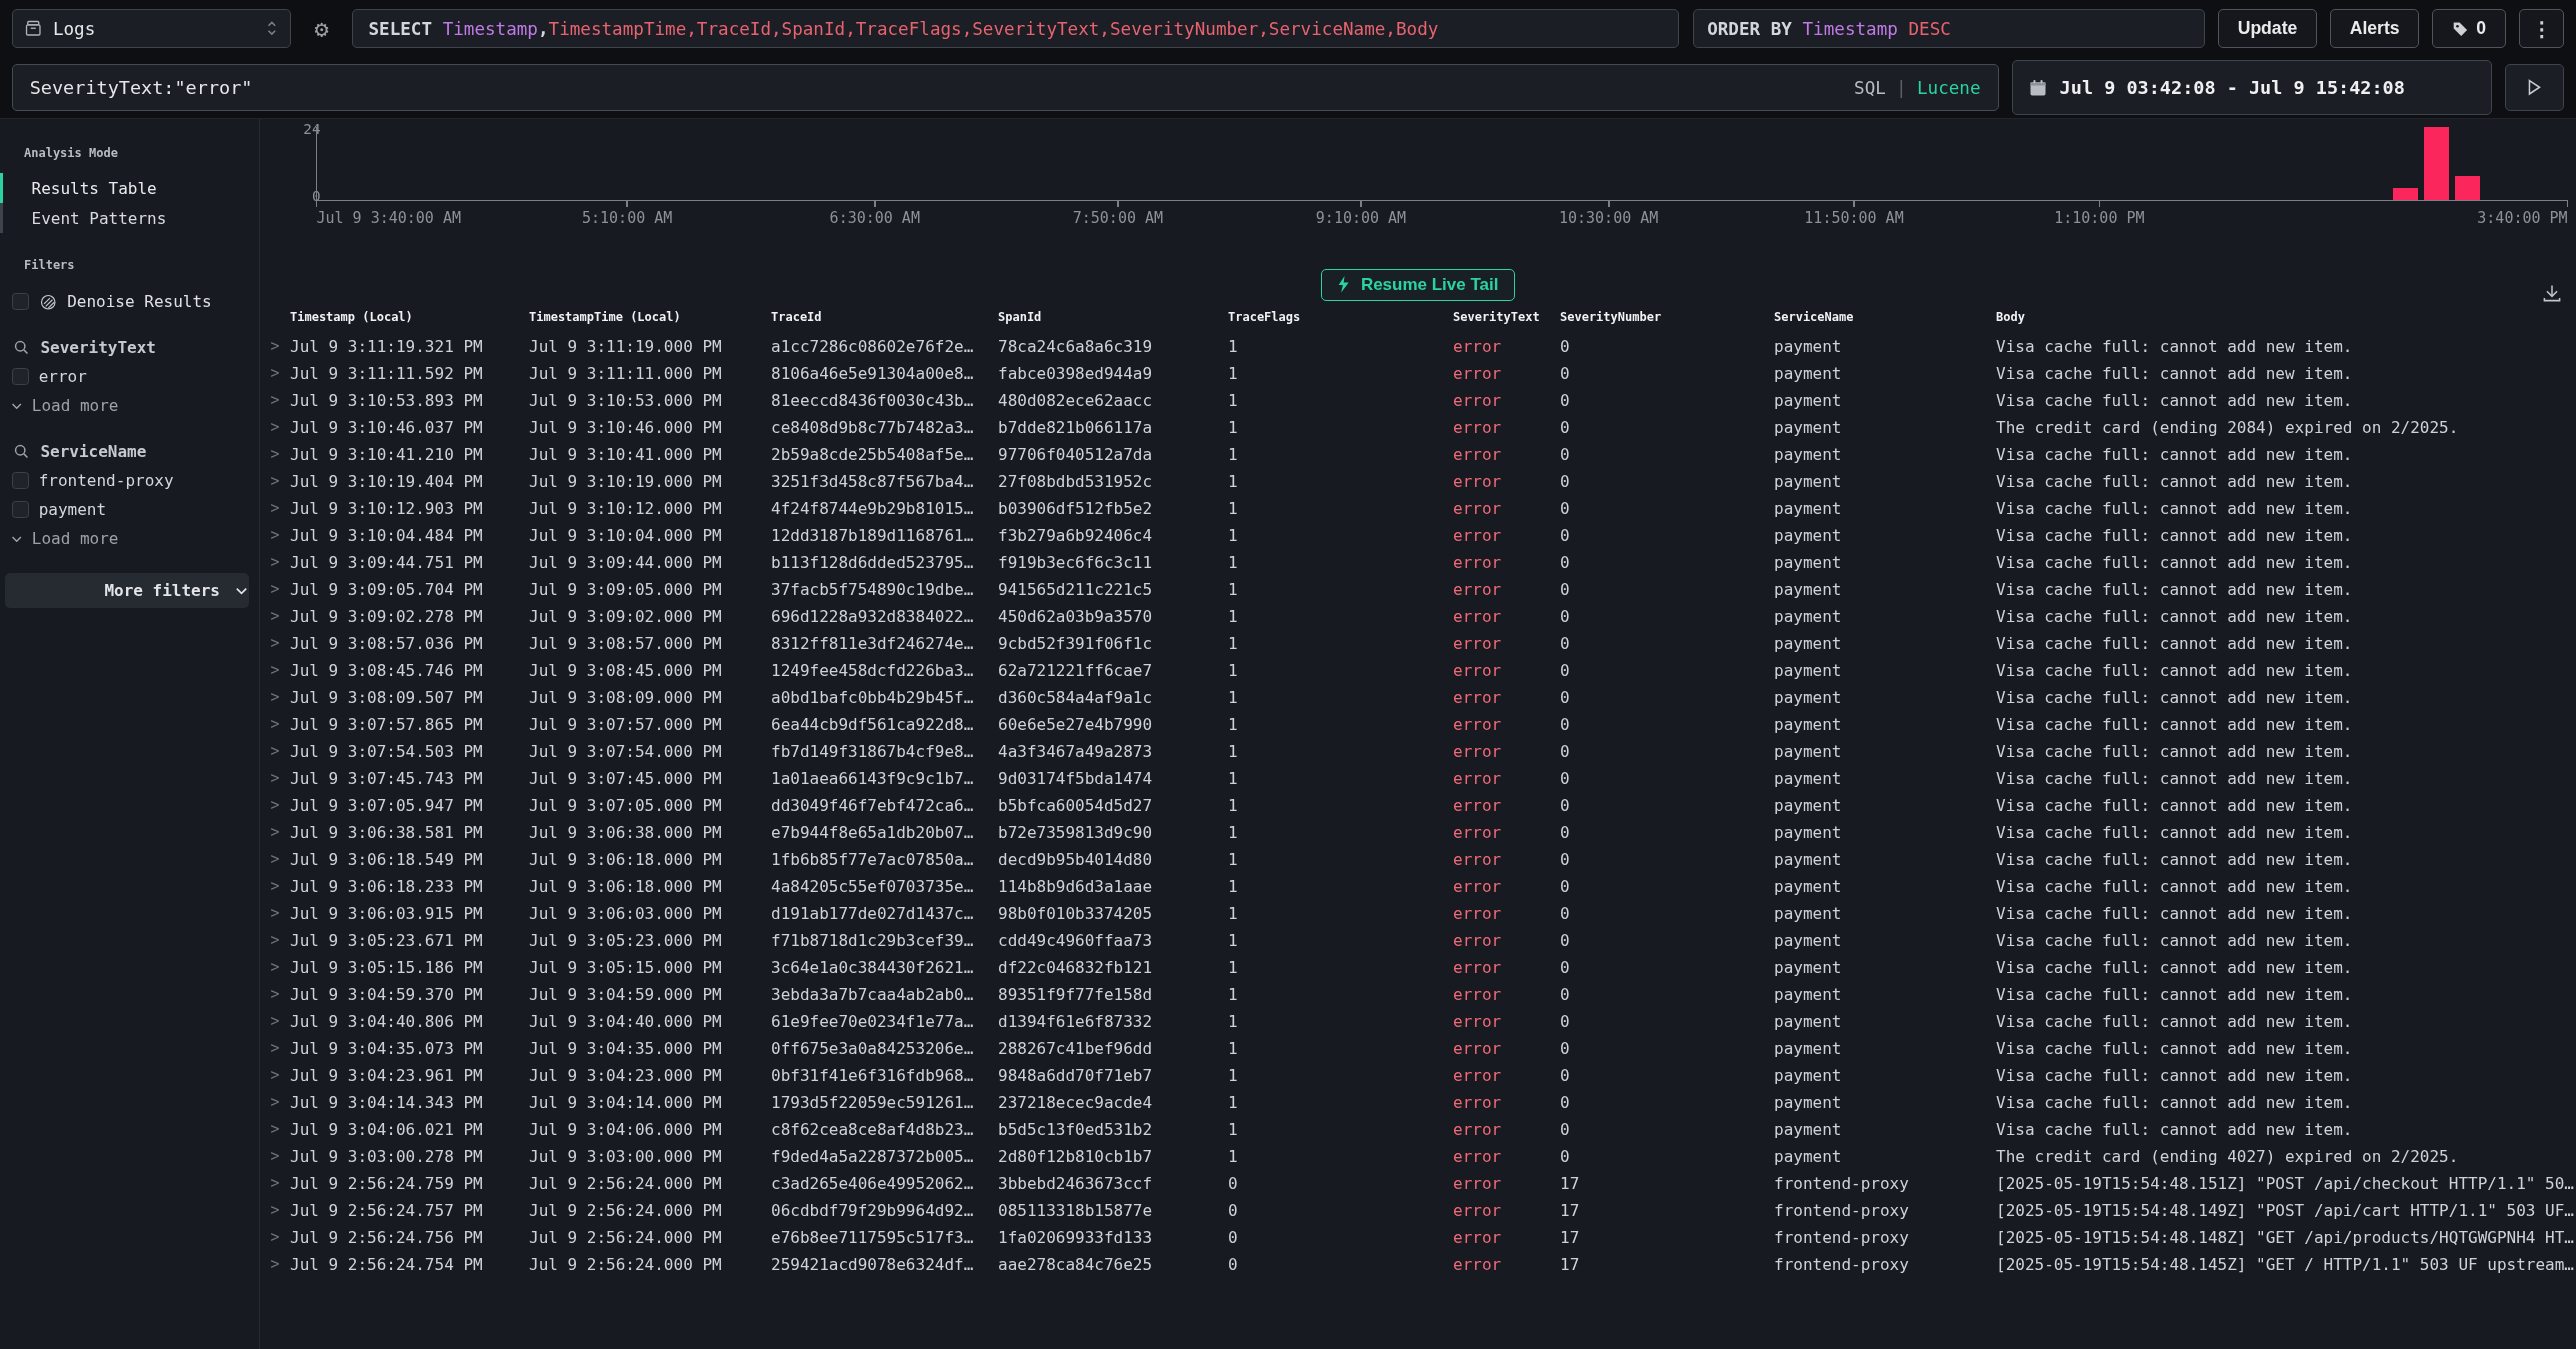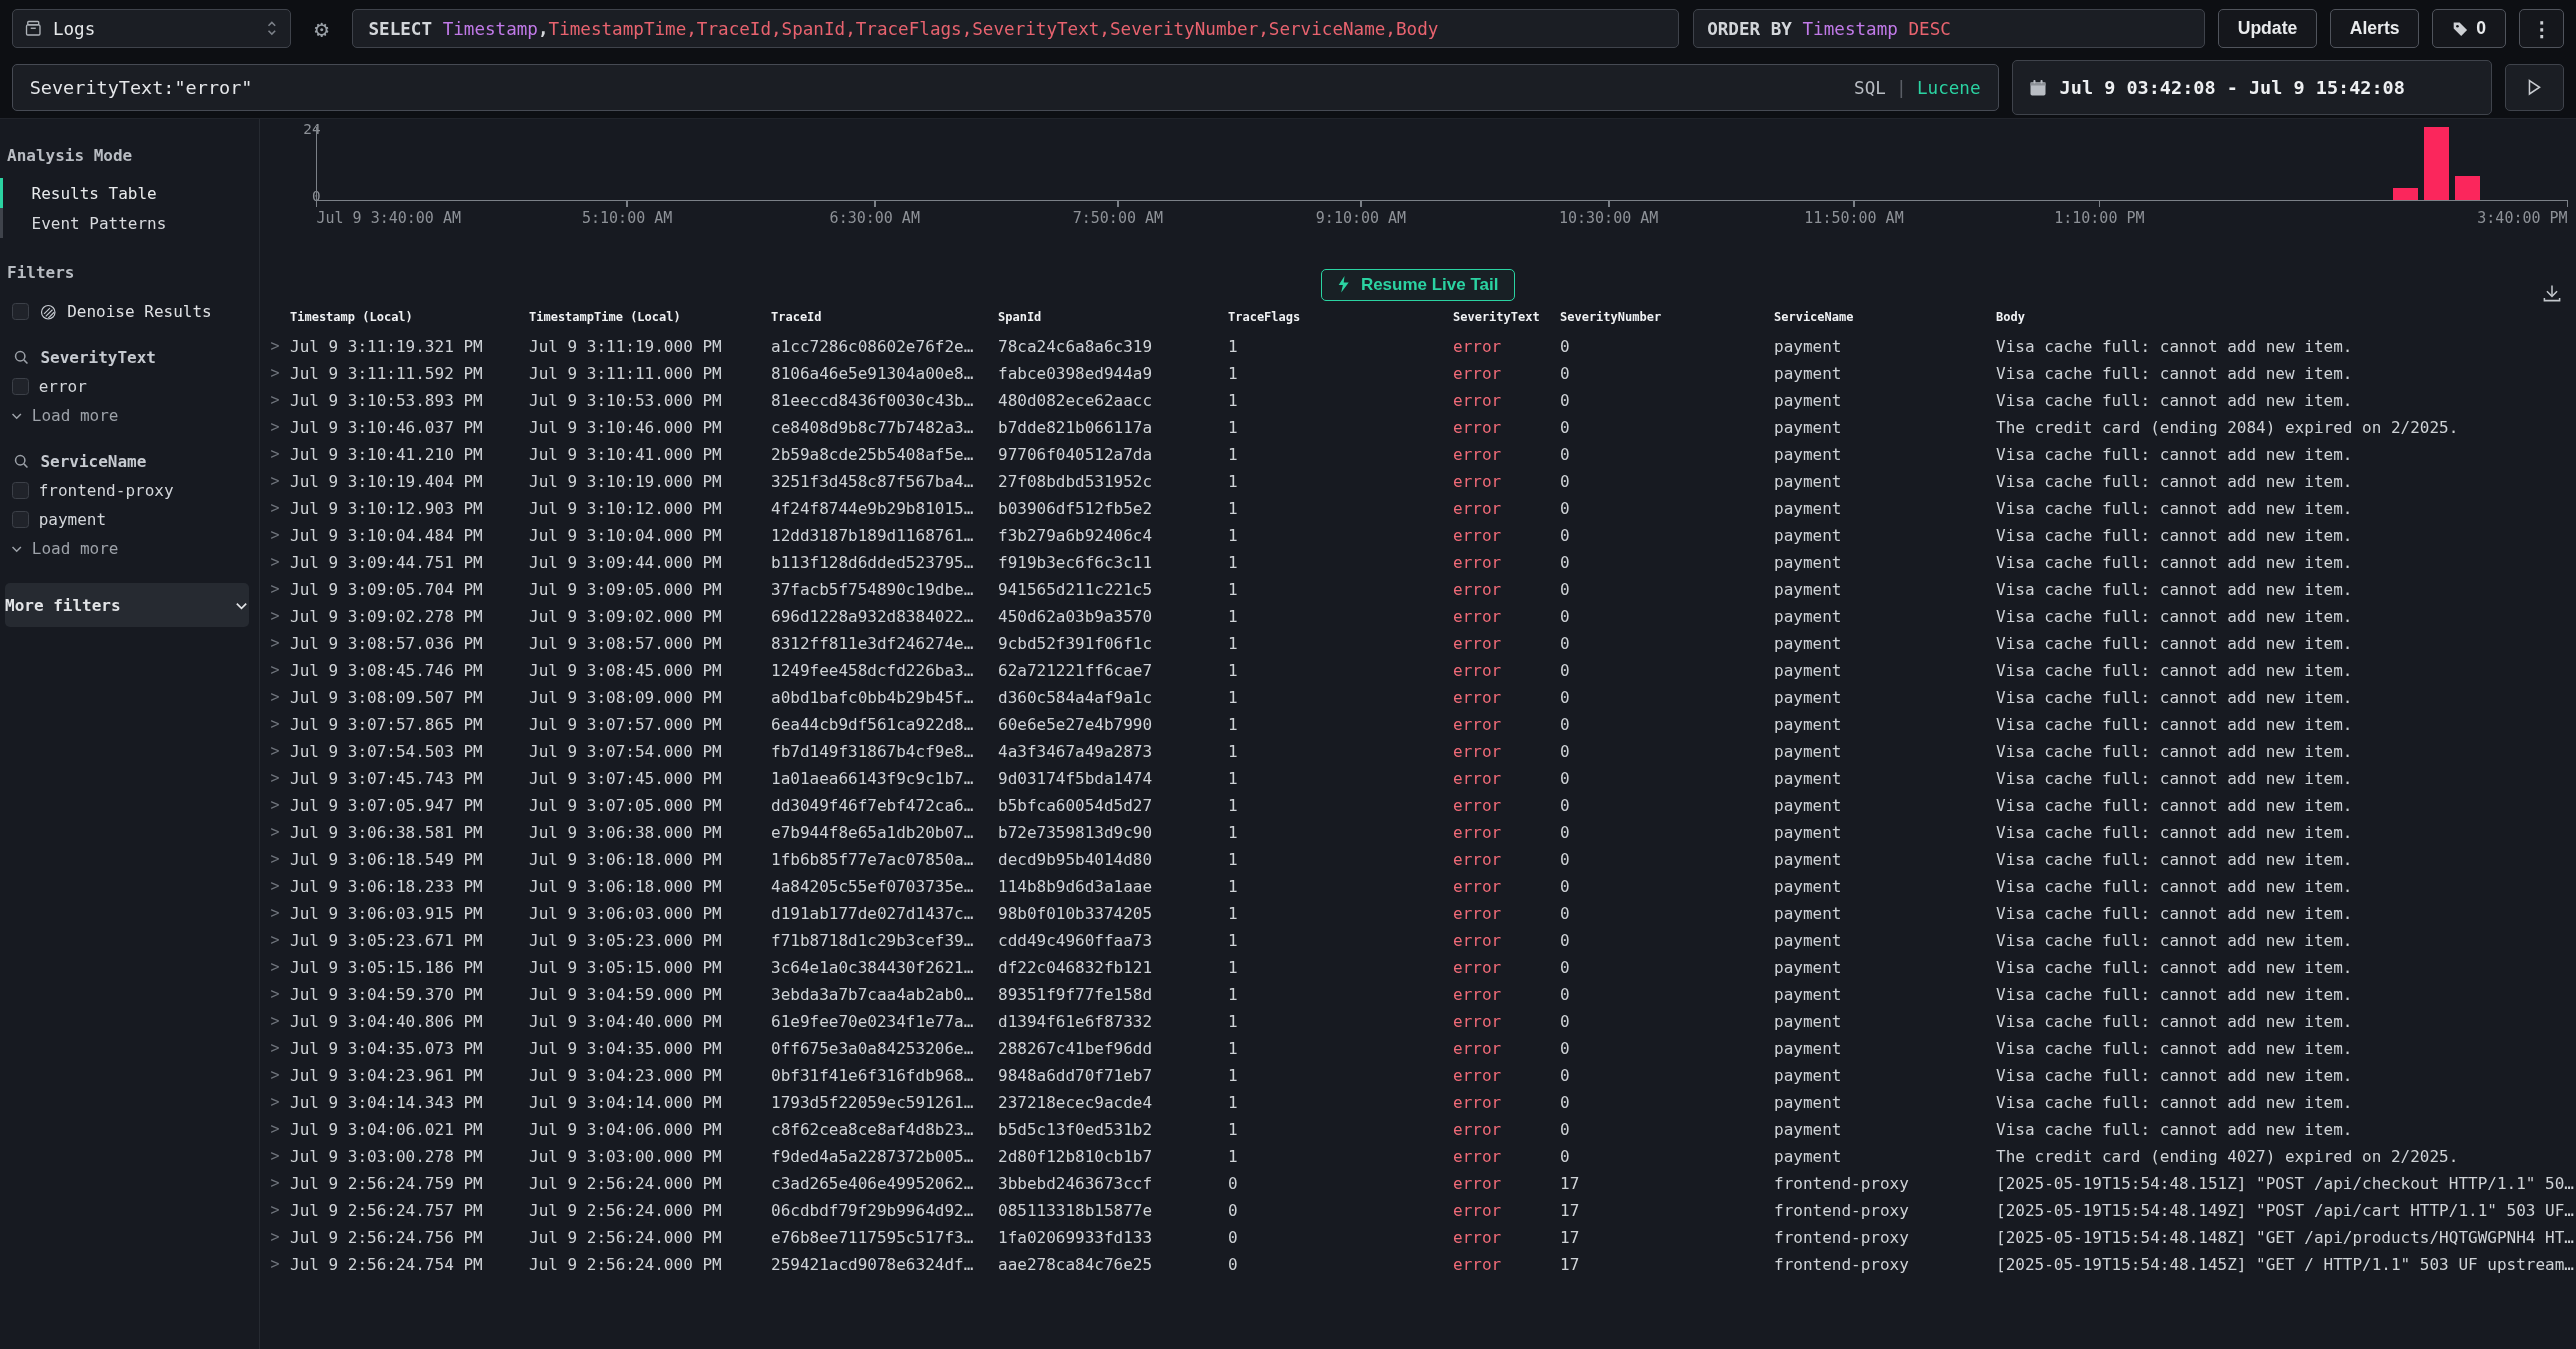--- a/index.html
+++ b/index.html
@@ -28,32 +28,32 @@
   .search-box { flex:1; height:47px; border-color:#464a53; padding:0 17px; font-size:18.5px; color:#e4e6e9; }
   .search-box .spacer { flex:1; }
   .mode-sql { color:#b9bdc3; font-size:17.6px; }
   .mode-div { color:#5a5e66; margin:0 10px; }
   .mode-lucene { color:#2bd3a2; font-size:17.6px; }
   .time-box { width:480px; height:55px; padding:0 15px; gap:11.7px; color:#eef0f2; font-weight:bold; font-size:18.5px; }
   .play-btn { width:59px; height:47px; justify-content:center; color:#c9ccd1; }
   
   .content { display:flex; height:1230px; background:#171a21; }
   .sidebar { width:260px; border-right:0.8px solid #262a31; padding-top:27px; flex-shrink:0; }
-  .side-title { color:#b8bcc2; font-weight:bold; font-size:16px; padding-left:7px; }
+  .side-title { color:#b8bcc2; font-weight:bold; font-size:12px; padding-left:24px; }
   .modes { margin-top:13.4px; }
   .mode-item { height:30px; display:flex; align-items:center; padding-left:28.5px; border-left:3.4px solid #3f434b; color:#d8dade; font-size:16px; }
   .mode-item.active { border-left-color:#2bd3a2; color:#e9ebed; }
   .filters-title { margin-top:25px; }
   .check-row { display:flex; align-items:center; gap:10px; padding-left:11.7px; margin-top:20px; color:#dfe1e4; font-size:16px; }
   .checkbox { width:17px; height:17px; background:#20232a; border:1.3px solid #3c4048; border-radius:3.4px; flex-shrink:0; }
   .fgroup { margin-top:27px; }
   .fgroup-name { display:flex; align-items:center; gap:10px; padding-left:13.4px; color:#c6cad0; font-weight:bold; font-size:16px; }
   .fopt { display:flex; align-items:center; gap:10px; padding-left:11.7px; margin-top:10px; color:#d4d7db; font-size:16px; }
   .load-more { display:flex; align-items:center; gap:8.4px; padding-left:10px; margin-top:10px; color:#9da2a9; font-size:16px; }
-  .more-filters { margin:25px 10px 0 5px; height:44px; background:#262a31; border-radius:5px; display:flex; align-items:center; justify-content:space-between; gap:14px; color:#e2e4e7; font-weight:bold; font-size:16px; }
+  .more-filters { margin:25px 10px 0 5px; height:35px; background:#262a31; border-radius:5px; display:flex; align-items:center; justify-content:flex-end; gap:14px; color:#e2e4e7; font-weight:bold; font-size:16px; }
   .main { flex:1; position:relative; min-width:0; }
   .results-row { display:flex; justify-content:space-between; padding:35px 11.7px 0 29px; color:#c3c7cc; font-size:16px; height:55px; }
   
   .chart { position:relative; margin:1.7px 8.4px 0 23.5px; height:114px; }
   .ylab { position:absolute; left:12px; width:25px; text-align:right; color:#8d9197; font-size:14.3px; }
   .ylab.top { top:0px; }
   .ylab.bot { top:67px; }
   .plot { position:absolute; left:32px; right:0; top:6.7px; height:74px; border-left:1.7px solid #7c8188; border-bottom:1.7px solid #7c8188; }
   .bar { position:absolute; bottom:0; width:25px; background:#fb265c; }
   .xtick { position:absolute; top:100%; width:1.7px; height:6.7px; background:#7c8188; }

